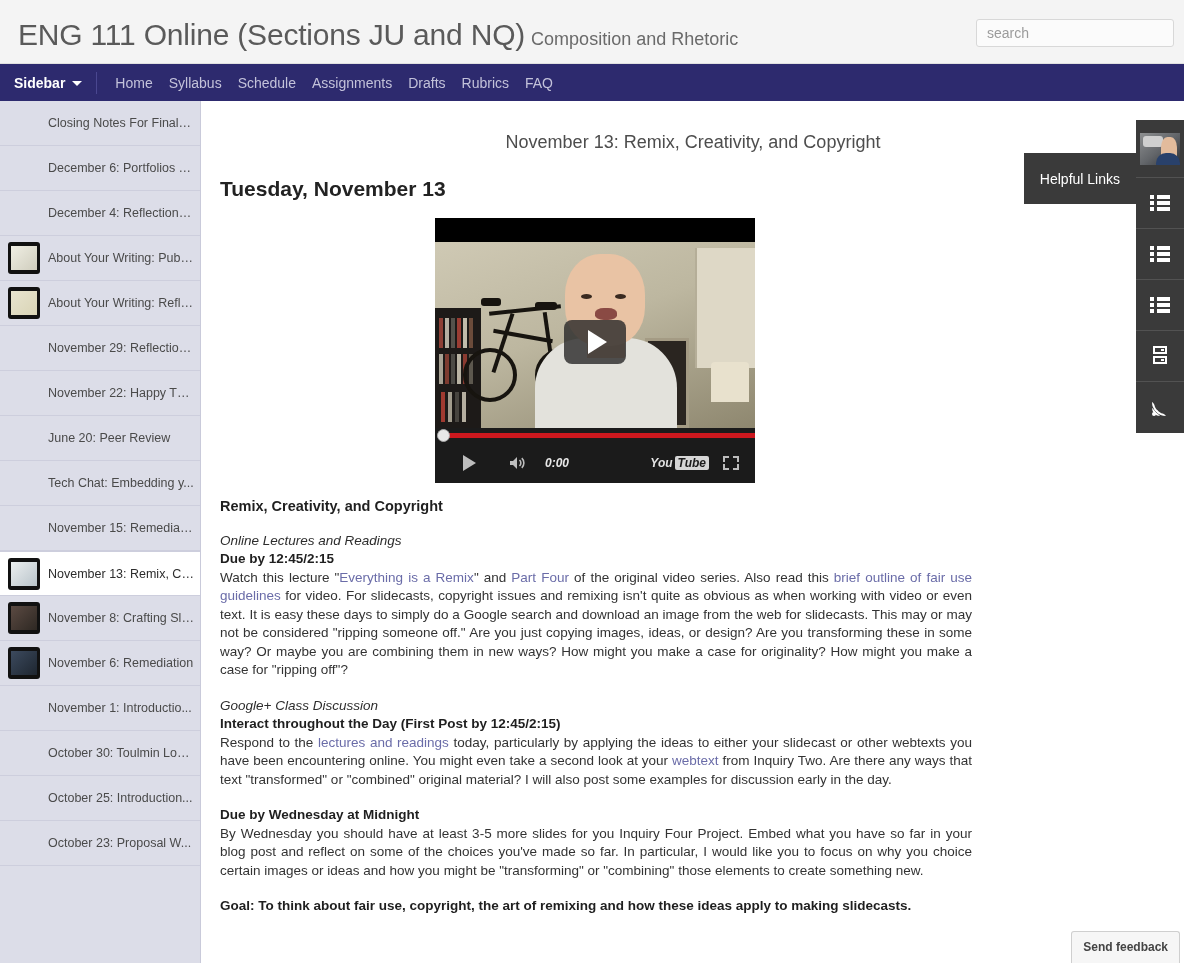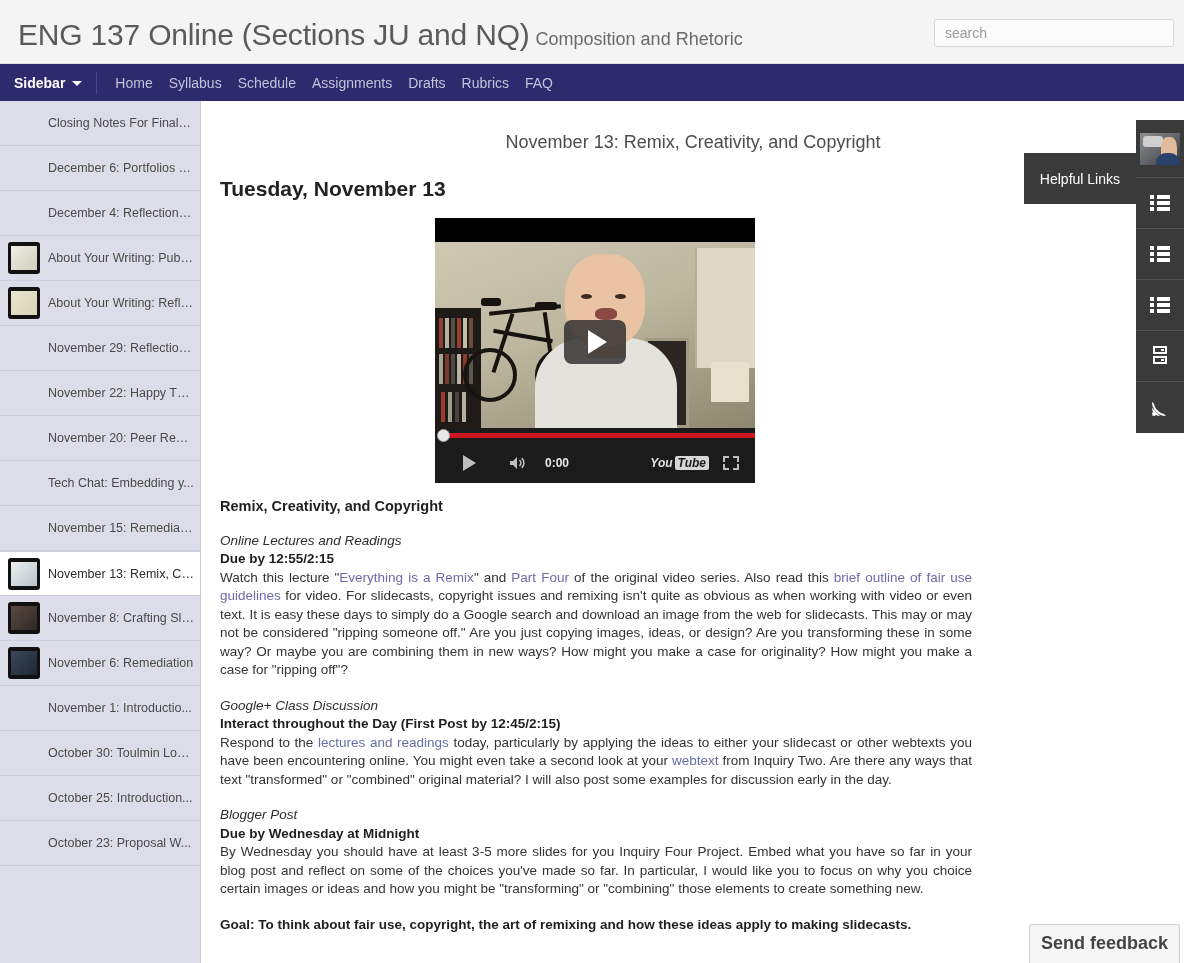--- a/index.html
+++ b/index.html
@@ -25,21 +25,21 @@
   #blog-title {
     font-size: 30px; color: #5a5a5a; font-weight: normal;
     letter-spacing: -0.2px;
   }
   #blog-subtitle {
     font-size: 18px; color: #6a6a6a; font-weight: normal;
     margin-left: 6px;
   }
   #search-box {
     position: absolute; right: 10px; top: 19px;
-    width: 240px; height: 28px;
+    width: 198px; height: 28px;
     background: #fbfbfb;
     border: 1px solid #d8d8d8;
     border-radius: 3px;
     font-size: 14px;
     color: #9b9b9b;
     padding: 0 10px;
     font-family: "Liberation Sans", sans-serif;
     outline: none;
   }
   #search-box::placeholder { color: #9b9b9b; }
@@ -208,21 +208,21 @@
     position: absolute; left: 0; top: 225px;
     width: 320px; height: 40px;
     background: #1b1b1b;
     display: flex; align-items: center;
     padding: 0 10px;
   }
   #ctrl-play { width:0;height:0;border-left:13px solid #bdbdbd;
     border-top:8px solid transparent;border-bottom:8px solid transparent;
     margin-left:18px; cursor:pointer; }
   #ctrl-vol { margin-left:32px; display:flex; align-items:center; cursor:pointer; }
-  #ctrl-time { color:#e8e8e8; font-size:12px; font-weight:bold; margin-left:17px; }
+  #ctrl-time { color:#e8e8e8; font-size:12px; font-weight:bold; margin-left:17px;font-style:italic; }
   #yt-logo {
     margin-left:auto; display:flex; align-items:center; cursor:pointer;
   }
   #yt-logo .yt-you { color:#e2e2e2; font-size:12px; font-weight:bold; font-style:italic; }
   #yt-logo .yt-tube {
     background:#d6d6d6; color:#1b1b1b; font-size:12px; font-weight:bold;
     font-style:italic; padding:0 3px; margin-left:2px; border-radius:2px;
   }
   #ctrl-full { margin-left:14px; margin-right:6px; width:16px; height:14px;
     position:relative; cursor:pointer; }
@@ -307,32 +307,32 @@
     z-index: 19;
   }
 
   
   #send-feedback {
     position: absolute; right: 4px; bottom: 0;
     background: #f6f6f6;
     border: 1px solid #cfcfcf;
     border-bottom: none;
     border-radius: 3px 3px 0 0;
-    font-size: 18px; font-weight: bold; color: #444;
+    font-size: 12px; font-weight: bold; color: #444;
     padding: 8px 11px 9px 11px;
     cursor: pointer;
     z-index: 30;
   }
 </style>
 </head>
 <body>
 
 <div id="header">
   <div id="blog-title-wrap">
-    <span id="blog-title">ENG 137 Online (Sections JU and NQ)</span><span id="blog-subtitle">Composition and Rhetoric</span>
+    <span id="blog-title">ENG 111 Online (Sections JU and NQ)</span><span id="blog-subtitle">Composition and Rhetoric</span>
   </div>
   <input id="search-box" type="text" placeholder="search" style="">
 </div>
 
 <div id="navbar">
   <div id="sidebar-toggle">
     <span>Sidebar</span>
     <span class="caret"></span>
   </div>
   <div id="nav-divider"></div>
@@ -375,21 +375,21 @@
     <div class="side-item">
       <div class="side-spacer"></div>
       <div class="side-label">November 29: Reflection ...</div>
     </div>
     <div class="side-item">
       <div class="side-spacer"></div>
       <div class="side-label">November 22: Happy Th...</div>
     </div>
     <div class="side-item">
       <div class="side-spacer"></div>
-      <div class="side-label">November 20: Peer Review</div>
+      <div class="side-label">June 20: Peer Review</div>
     </div>
     <div class="side-item">
       <div class="side-spacer"></div>
       <div class="side-label">Tech Chat: Embedding y...</div>
     </div>
     <div class="side-item">
       <div class="side-spacer"></div>
       <div class="side-label">November 15: Remediati...</div>
     </div>
     <div class="side-item selected">
@@ -502,32 +502,31 @@
           <i class="br"></i>
       </span>
     </div>
   </div>
 
   <div id="body-text">
     <div class="h-bold">Remix, Creativity, and Copyright</div>
 
     <div class="blk">
       <div class="italic-sub">Online Lectures and Readings</div>
-      <div class="bold-sub">Due by 12:55/2:15</div>
+      <div class="bold-sub">Due by 12:45/2:15</div>
       <p><span>Watch this lecture "</span><span class="lnk">Everything is a Remix</span><span>" and </span><span class="lnk">Part Four</span><span> of the original video series.  Also read this </span><span class="lnk">brief outline of fair use guidelines</span><span> for video.  For slidecasts, copyright issues and remixing isn't quite as obvious as when working with video or even text.  It is easy these days to simply do a Google search and download an image from the web for slidecasts.  This may or may not be considered "ripping someone off."   Are you just copying images, ideas, or design?   Are you transforming these in some way?  Or maybe you are combining them in new ways?  How might you make a case for originality?  How might you make a case for "ripping off"?</span></p>
     </div>
 
     <div class="blk">
       <div class="italic-sub">Google+ Class Discussion</div>
       <div class="bold-sub">Interact throughout the Day (First Post by 12:45/2:15)</div>
       <p><span>Respond to the </span><span class="lnk">lectures and readings</span><span> today, particularly by applying the ideas to either your slidecast or other webtexts you have been encountering online.  You might even take a second look at your </span><span class="lnk">webtext</span><span> from Inquiry Two.  Are there any ways that text "transformed" or "combined" original material? I will also post some examples for discussion early in the day.</span></p>
     </div>
 
     <div class="blk">
-      <div class="italic-sub">Blogger Post</div>
       <div class="bold-sub">Due by Wednesday at Midnight</div>
       <p>By Wednesday you should have at least 3-5 more slides for you Inquiry Four Project. Embed what you have so far in your blog post and reflect on some of the choices you've made so far.  In particular, I would like you to focus on why you choice certain images or ideas and how you might be "transforming" or "combining" those elements to create something new.</p>
     </div>
 
     <div id="goal-line">Goal:  To think about fair use, copyright, the art of remixing and how these ideas apply to making slidecasts.</div>
 
   </div>
 </div>
 
 <div id="tooltip">

